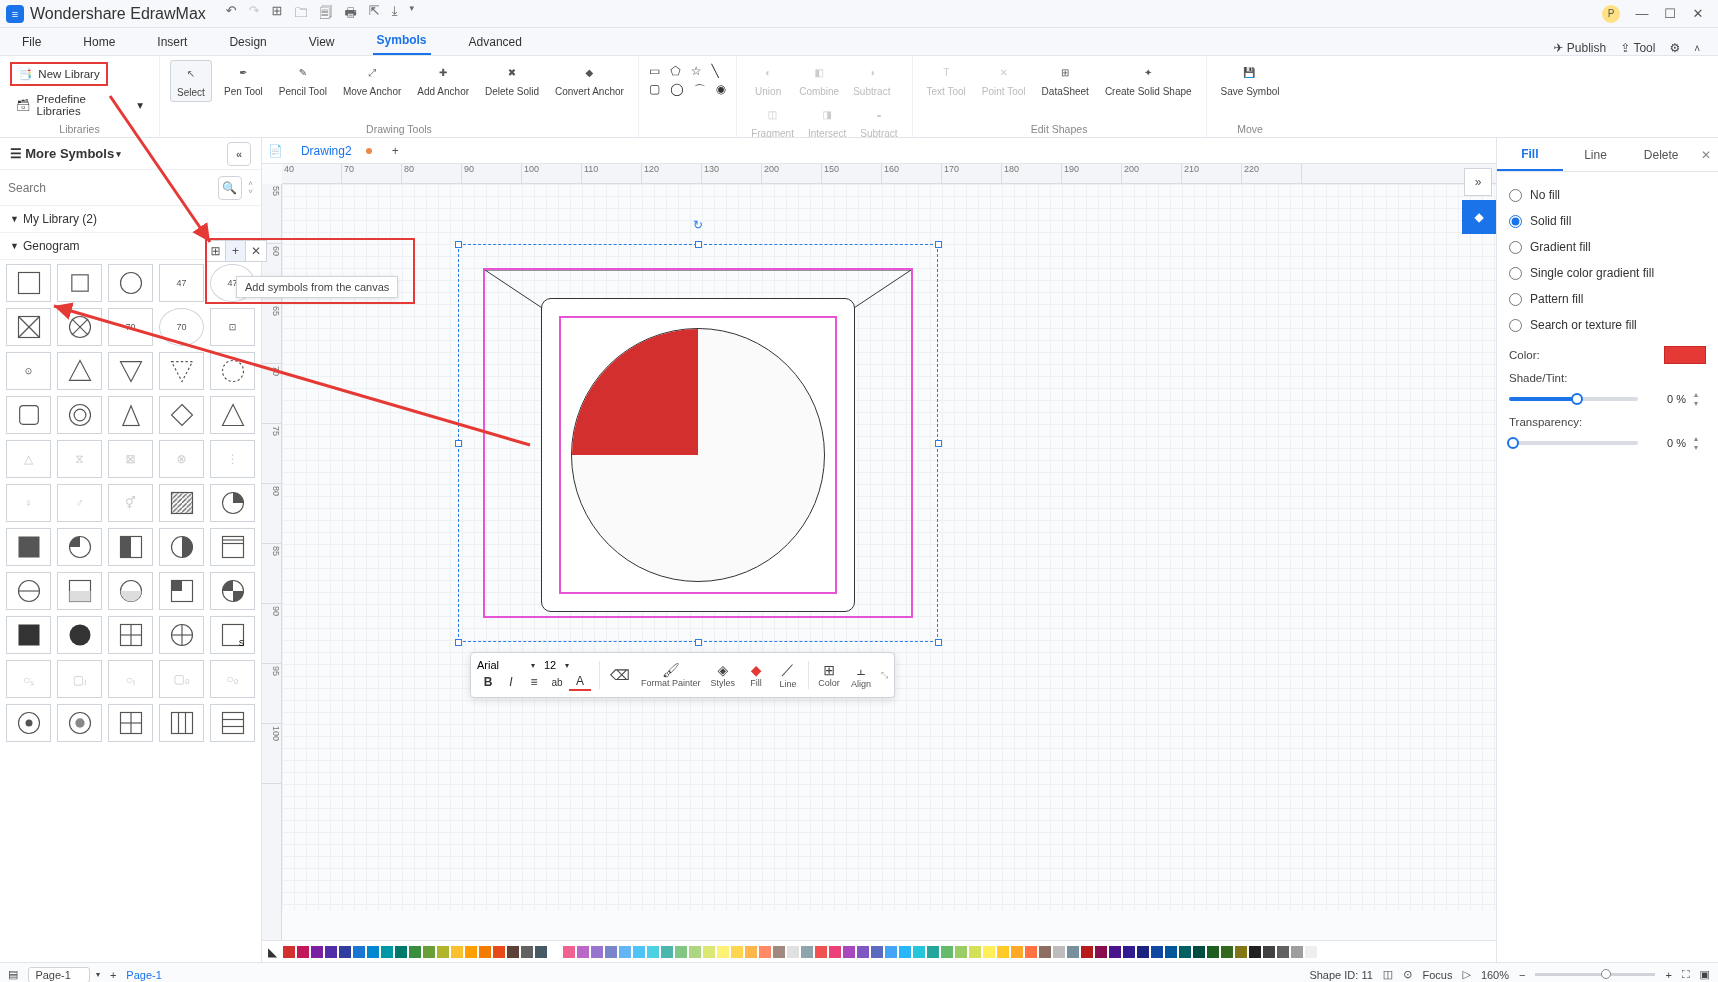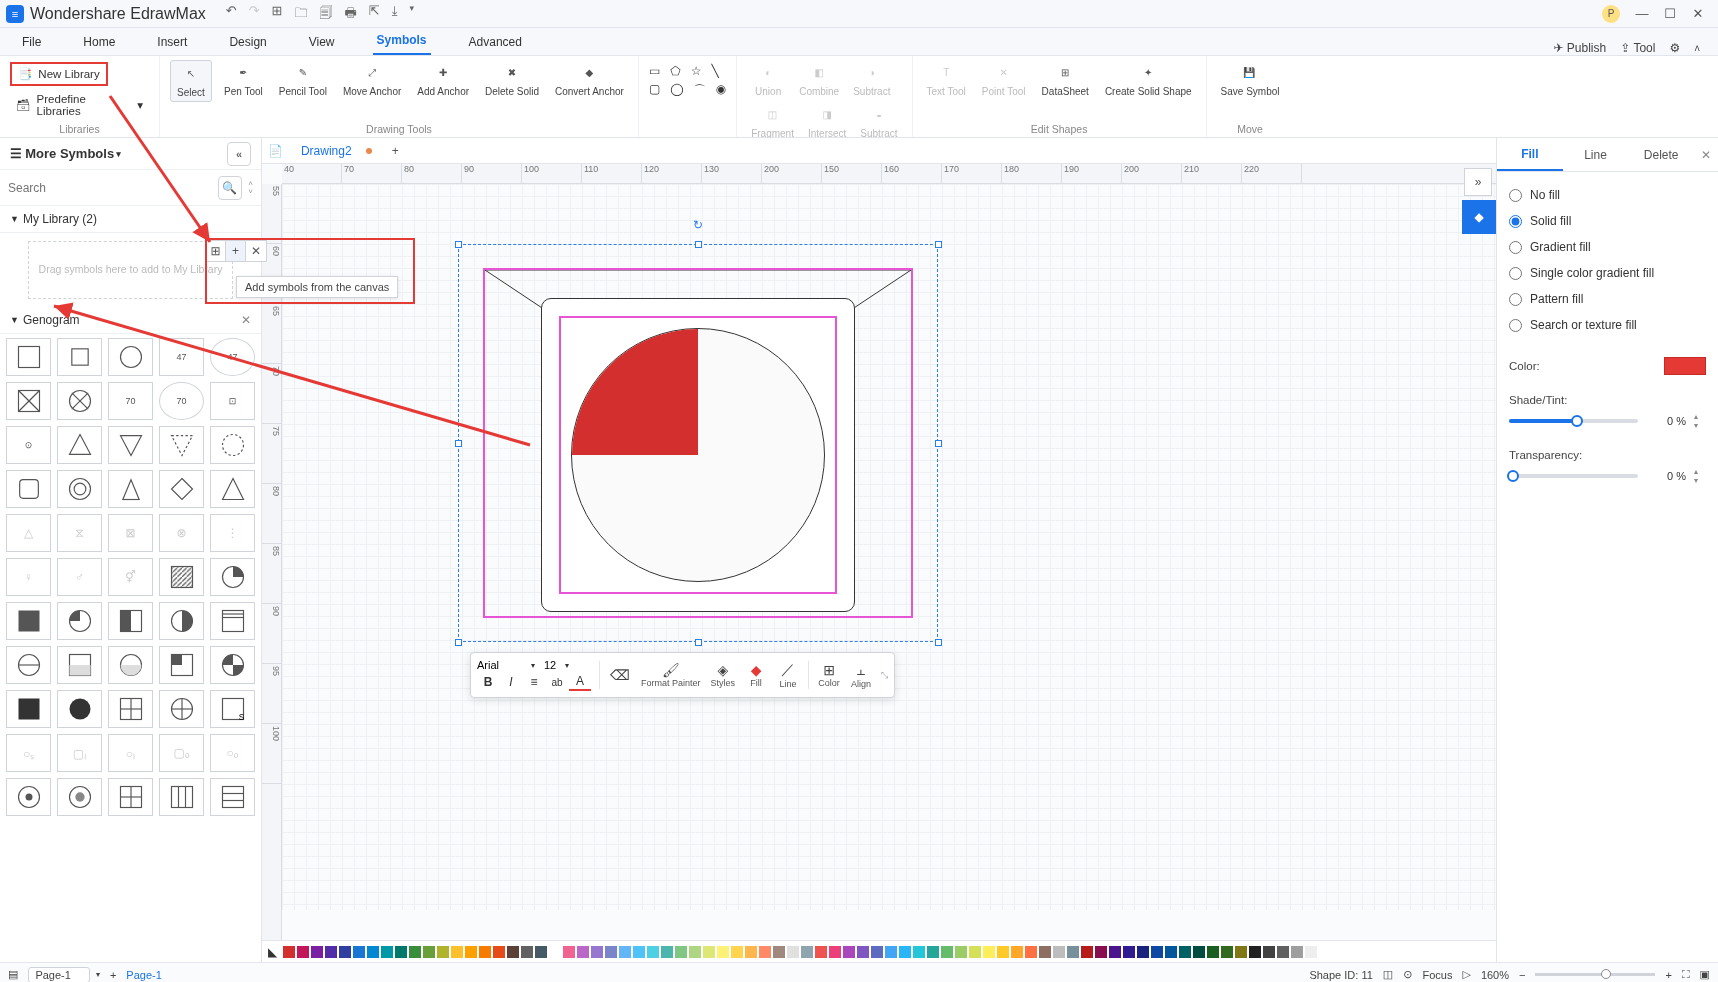--- a/index.html
+++ b/index.html
@@ -90,21 +90,21 @@
 
 
 .rpanel { width: 222px; border-left: 1px solid #e2e6ec; background: #fff; display: flex; flex-direction: column; }
 .rp-tabs { height: 34px; display: flex; align-items: center; border-bottom: 1px solid #e2e6ec; }
 .rp-tabs .rt { flex: 1; text-align: center; font-size: 12px; color: #555; padding: 8px 0; cursor: pointer; }
 .rp-tabs .rt.active { color: #1a73e8; border-bottom: 2px solid #1a73e8; font-weight: 600; }
 .rp-tabs .x { width: 24px; text-align: center; color: #888; }
 .rp-body { padding: 10px 12px; font-size: 12px; color: #333; }
 .radio-row { display: flex; align-items: center; gap: 8px; padding: 6px 0; }
 .radio-row input { accent-color: #1a73e8; }
-.rp-field { margin-top: 19px; }
+.rp-field { margin-top: 8px; }
 .rp-field .lab { font-size: 11.5px; color: #444; margin-bottom: 6px; display: flex; align-items: center; }
 .color-sw { width: 42px; height: 18px; background: #e53935; border: 1px solid #c62828; margin-left: auto; }
 .slider-row { display: flex; align-items: center; gap: 8px; }
 .slider { flex: 1; height: 4px; background: #d9dde3; border-radius: 2px; position: relative; }
 .slider .fill { position: absolute; left: 0; top: 0; height: 100%; background: #1a73e8; border-radius: 2px; }
 .slider .thumb { position: absolute; top: -4px; width: 12px; height: 12px; background: #fff; border: 2px solid #1a73e8; border-radius: 50%; }
 .pct { width: 40px; font-size: 11px; text-align: right; }
 .stepper { width: 12px; font-size: 8px; color: #888; display: flex; flex-direction: column; }
 
 
@@ -292,21 +292,20 @@
     </div>
     <div class="sb-search">
       <input placeholder="Search" style="">
       <div class="mag">🔍</div>
       <div style="font-size:8px;color:#999;line-height:1">˄<br>˅</div>
     </div>
     <div class="sb-section-head">
       <span style="font-size:9px">▼</span>
       <span>My Library (2)</span>
     </div>
-    <div class="mylib-drop">Drag symbols here to add to My Library</div>
     <div class="sb-section-head">
       <span style="font-size:9px">▼</span>
       <span>Genogram</span>
       <span class="close">✕</span>
     </div>
     <div class="symbol-grid">
 
       <div class="symbol">
           <svg viewBox="0 0 24 24">
             <rect x="3" y="3" width="18" height="18" fill="none" stroke="#555"></rect>

